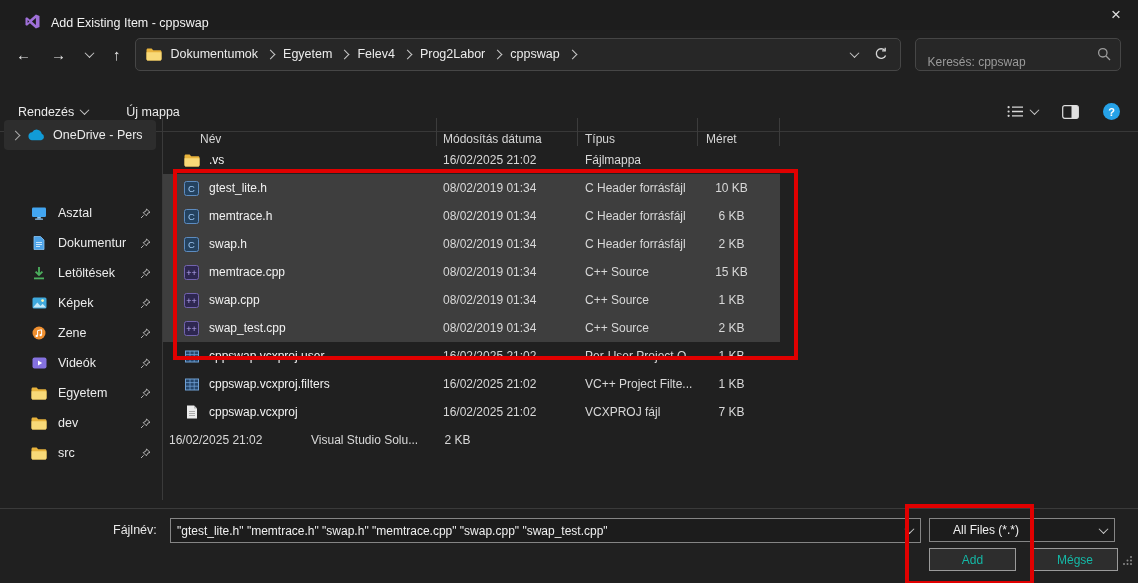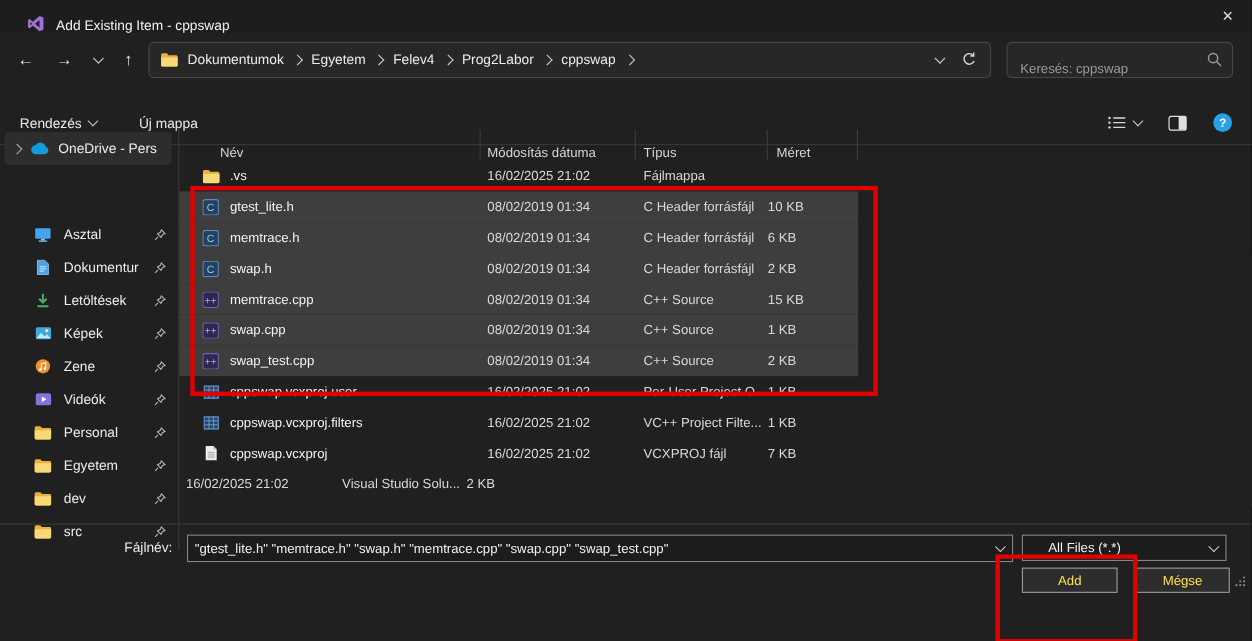--- a/index.html
+++ b/index.html
@@ -58,31 +58,31 @@
   .hcol.c1{width:141px;padding-left:6px;}
   .hcol.c2{width:120px;padding-left:7px;}
   .hcol.c3{width:82px;padding-left:8px;}
   .file-row{display:flex;align-items:center;height:28px;width:617px;}
   .file-row.selected{background:#3e3e3e;}
   .cell{box-sizing:border-box;font-size:12px;color:#d8d8d8;white-space:nowrap;overflow:hidden;}
   .cell.name{width:274px;display:flex;align-items:center;padding-left:20px;color:#f2f2f2;}
   .file-icon{width:17px;display:flex;justify-content:center;margin-right:9px;flex:none;}
   .cell.date{width:141px;padding-left:6px;}
   .cell.type{width:120px;padding-left:7px;}
-  .cell.size{width:82px;text-align:left;padding-right:15px;}
-
-  
-  .footer{position:absolute;top:476px;left:0;right:0;height:60px;border-top:1px solid #3a3a3a;box-sizing:border-box;}
+  .cell.size{width:82px;text-align:center;padding-right:15px;}
+
+  
+  .footer{position:absolute;top:508px;left:0;right:0;height:60px;border-top:1px solid #3a3a3a;box-sizing:border-box;}
   .flabel{position:absolute;left:113px;top:14px;font-size:12.5px;color:#e8e8e8;}
   .combo{position:absolute;display:flex;align-items:center;background:#1c1c1c;border:1px solid #858585;box-sizing:border-box;}
   .combo .chev{margin-left:auto;margin-right:7px;}
   .fname-combo{left:170px;top:9px;width:751px;height:25px;}
   .fname-combo input{flex:1;min-width:0;background:transparent;border:none;outline:none;color:#f0f0f0;font-size:12px;font-family:inherit;padding:0 4px 0 6px;}
   .ftype-combo{left:929px;top:9px;width:186px;height:24px;font-size:12px;color:#f0f0f0;padding-left:23px;}
-  .btn{position:absolute;display:flex;align-items:center;justify-content:center;background:#2d2d2d;border:1px solid #9a9a9a;box-sizing:border-box;font-size:12px;color:#fde047;}
+  .btn{position:absolute;display:flex;align-items:center;justify-content:center;background:#2d2d2d;border:1px solid #9a9a9a;box-sizing:border-box;font-size:12px;color:#14b8a6;}
   .add-btn{left:929px;top:39px;width:87px;height:23px;}
   .cancel-btn{left:1032px;top:39px;width:86px;height:23px;}
   .grip{position:absolute;right:5px;bottom:2px;display:flex;}
 
   
   .red-box{position:absolute;border:4px solid #e00000;pointer-events:none;z-index:5;}
   .red1{left:173px;top:169px;width:617px;height:183px;}
   .red2{left:905px;top:504px;width:121px;height:73px;}
 </style>
 </head>
@@ -295,35 +295,20 @@
               </svg>
             </span>
   </div>
           <div class="side-item">
     <span class="side-icon">
               <svg width="16" height="13" viewBox="0 0 16 13">
                 <path d="M0.5 2 C0.5 1.2 1.1 0.5 1.9 0.5 H5.6 L7.2 2.2 H14.1 C14.9 2.2 15.5 2.8 15.5 3.6 V11 C15.5 11.8 14.9 12.5 14.1 12.5 H1.9 C1.1 12.5 0.5 11.8 0.5 11 Z" fill="#e8b33c"></path>
                 <path d="M0.5 4.2 H15.5 V11 C15.5 11.8 14.9 12.5 14.1 12.5 H1.9 C1.1 12.5 0.5 11.8 0.5 11 Z" fill="#f8d978"></path>
               </svg>
             </span>
-    <span class="side-label">Personal</span>
-    <span class="pin-icon">
-              <svg width="11" height="11" viewBox="0 0 11 11">
-                <path d="M6.6 1 L10 4.4 L7.8 5.2 L6.4 7.8 L3.2 4.6 L5.8 3.2 Z" fill="none" stroke="#b5b5b5" stroke-width="1"></path>
-                <path d="M3.6 7.4 L1 10" stroke="#b5b5b5" stroke-width="1"></path>
-              </svg>
-            </span>
-  </div>
-          <div class="side-item">
-    <span class="side-icon">
-              <svg width="16" height="13" viewBox="0 0 16 13">
-                <path d="M0.5 2 C0.5 1.2 1.1 0.5 1.9 0.5 H5.6 L7.2 2.2 H14.1 C14.9 2.2 15.5 2.8 15.5 3.6 V11 C15.5 11.8 14.9 12.5 14.1 12.5 H1.9 C1.1 12.5 0.5 11.8 0.5 11 Z" fill="#e8b33c"></path>
-                <path d="M0.5 4.2 H15.5 V11 C15.5 11.8 14.9 12.5 14.1 12.5 H1.9 C1.1 12.5 0.5 11.8 0.5 11 Z" fill="#f8d978"></path>
-              </svg>
-            </span>
     <span class="side-label">Egyetem</span>
     <span class="pin-icon">
               <svg width="11" height="11" viewBox="0 0 11 11">
                 <path d="M6.6 1 L10 4.4 L7.8 5.2 L6.4 7.8 L3.2 4.6 L5.8 3.2 Z" fill="none" stroke="#b5b5b5" stroke-width="1"></path>
                 <path d="M3.6 7.4 L1 10" stroke="#b5b5b5" stroke-width="1"></path>
               </svg>
             </span>
   </div>
           <div class="side-item">
     <span class="side-icon">

